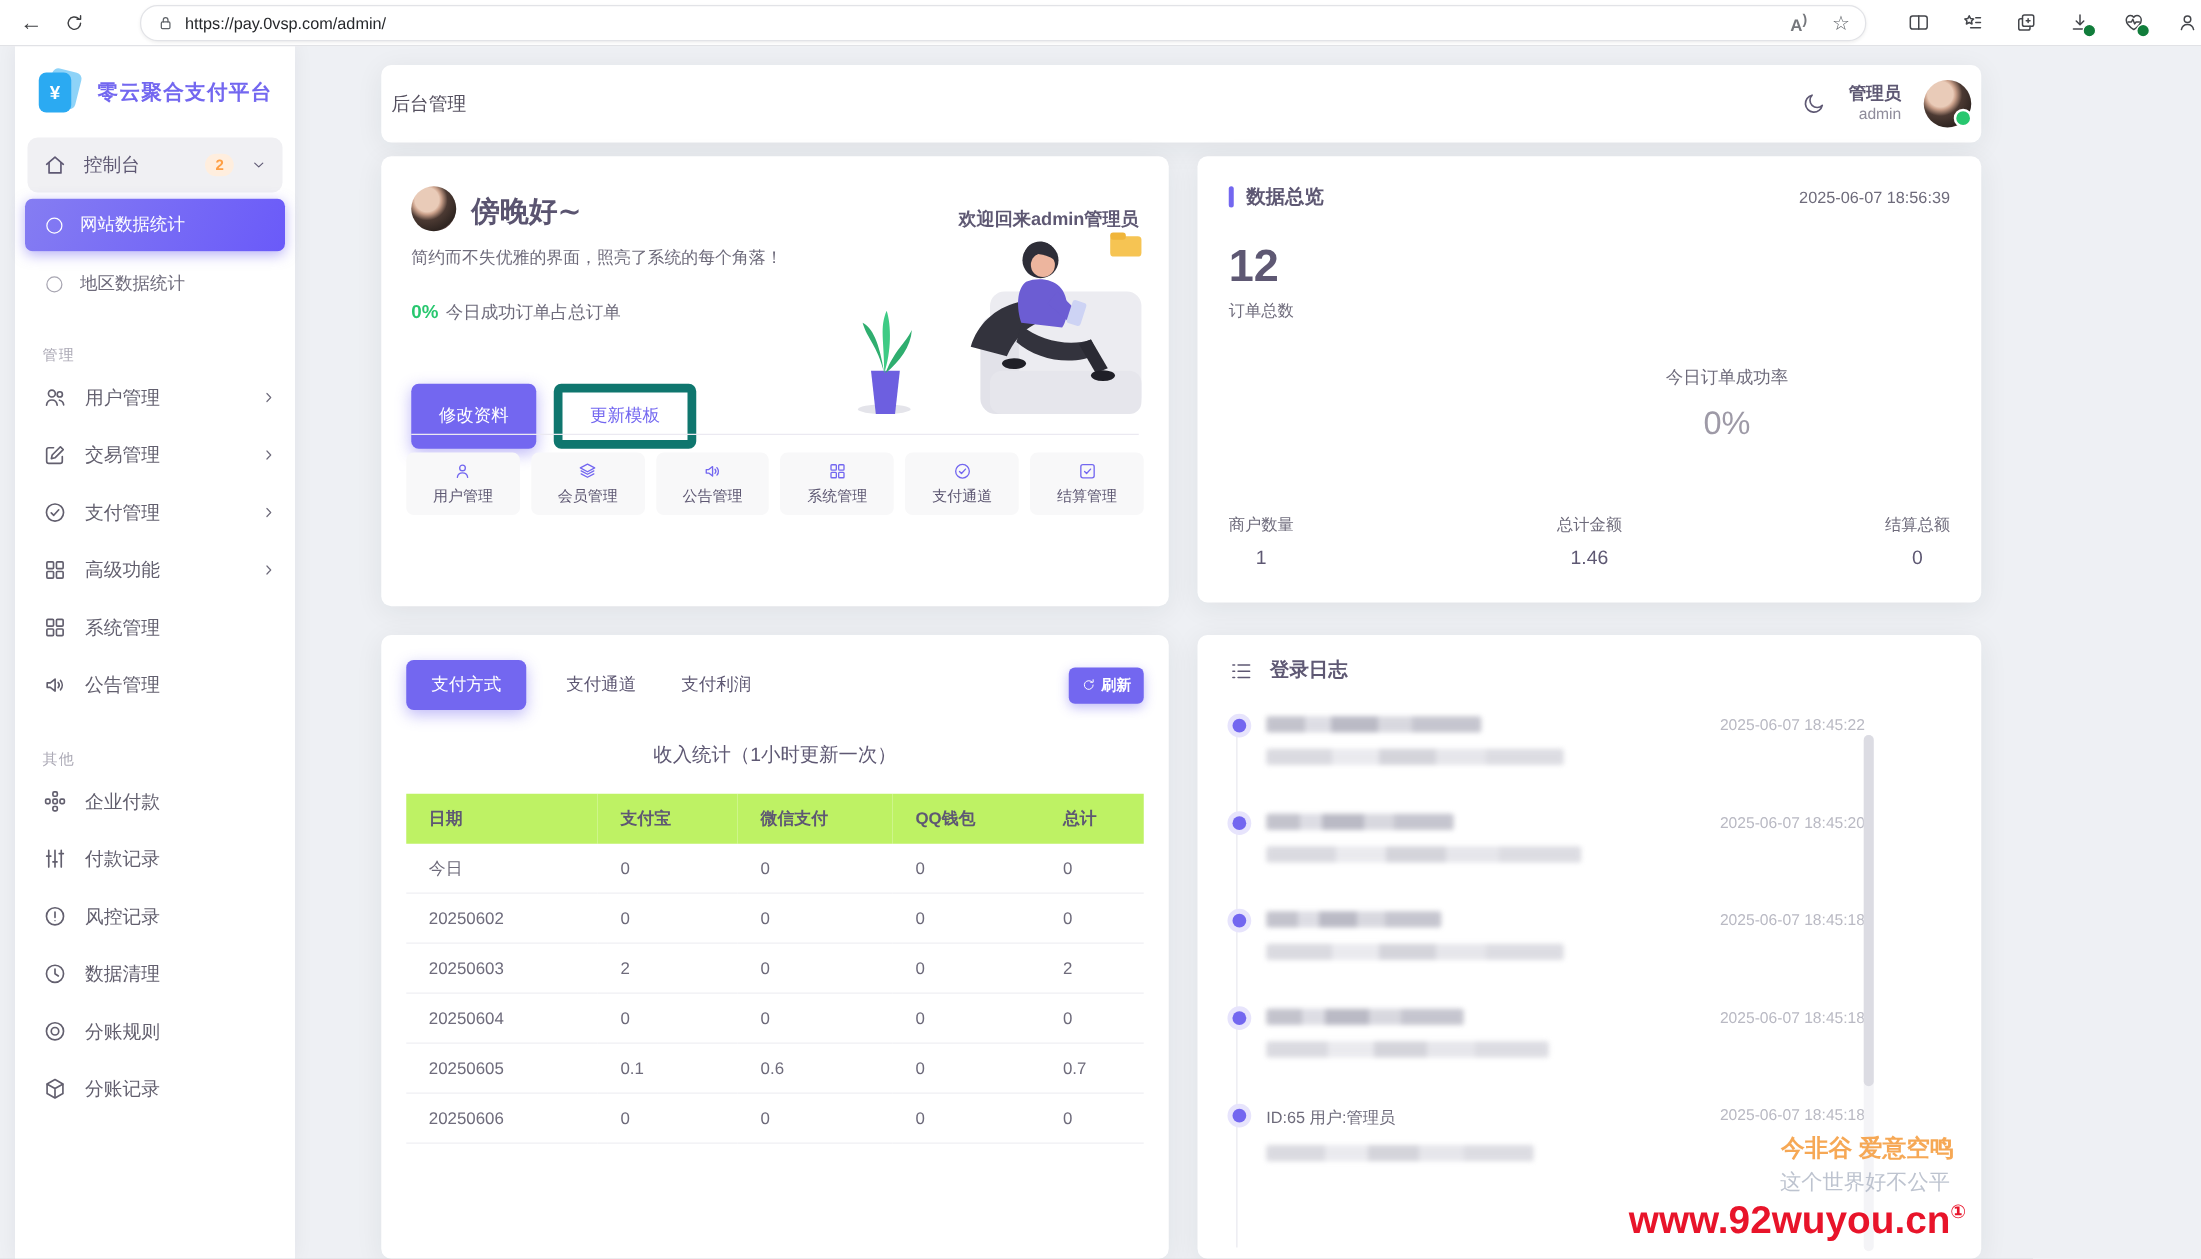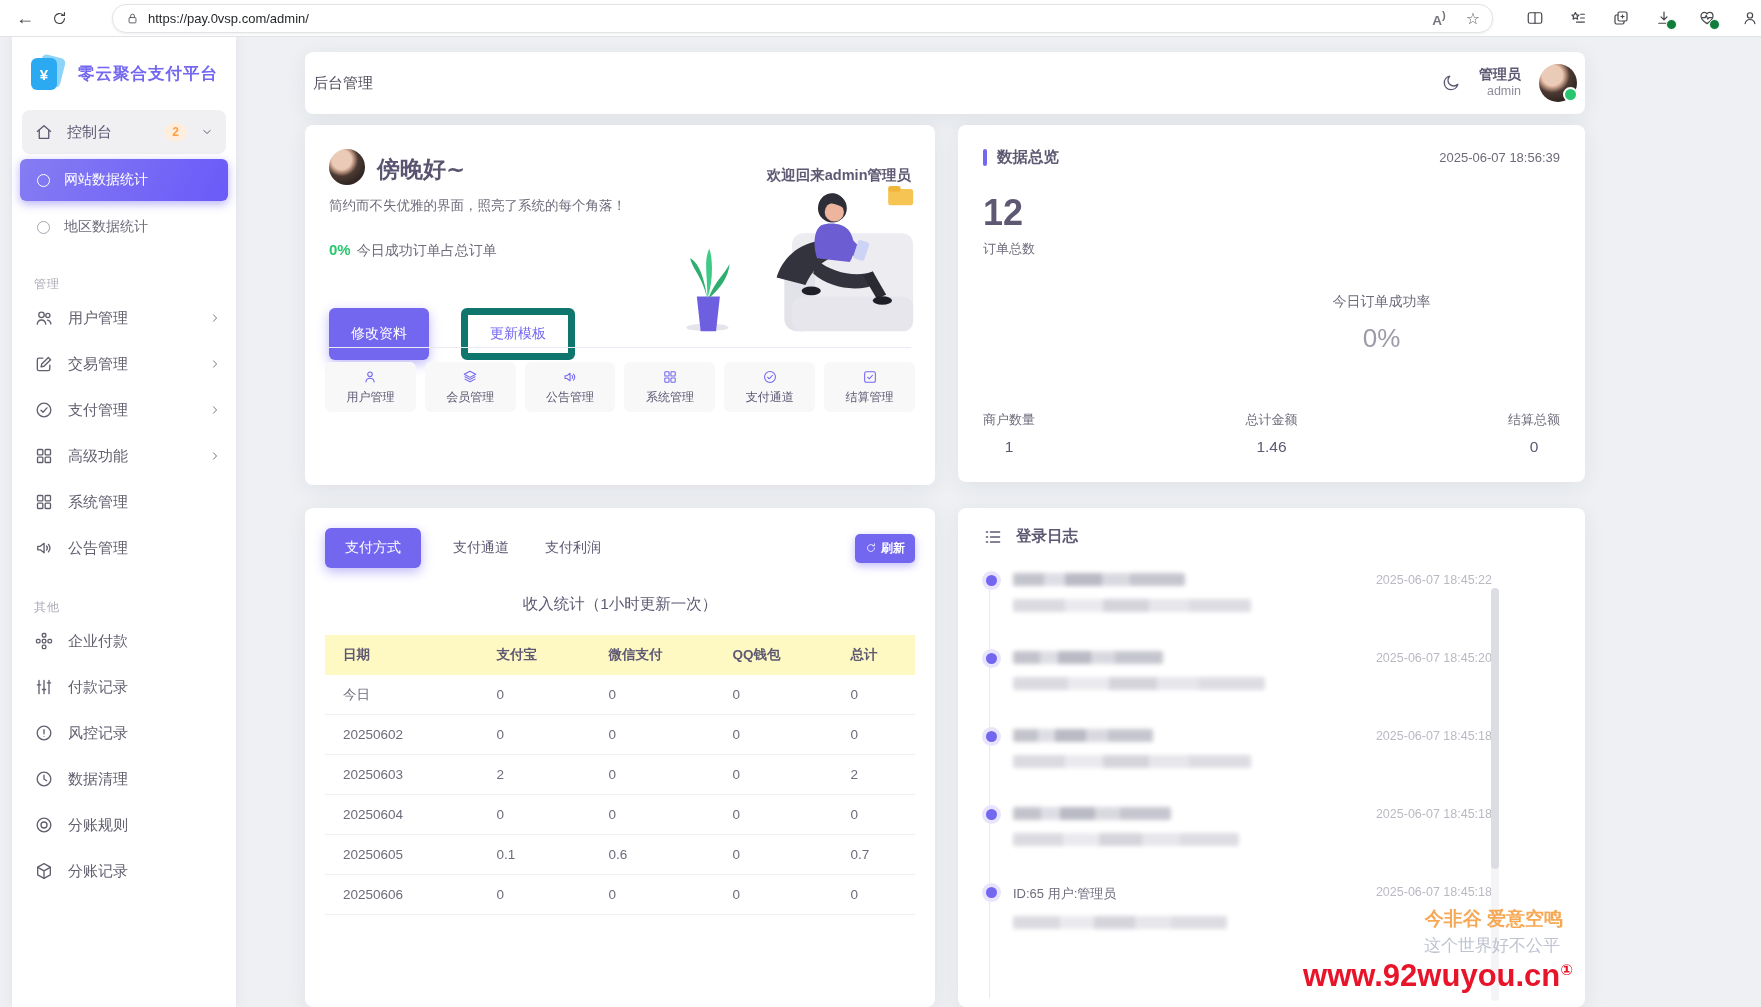--- a/index.html
+++ b/index.html
@@ -61,21 +61,21 @@
 
   
   .welcome-card{left:305px;top:125px;width:630px;height:360px;padding:24px;box-sizing:border-box;}
   .greet-row{display:flex;align-items:flex-end;gap:12px;}
   .avatar.small{width:36px;height:36px}
   .greet{font-family:"DejaVu Serif","Liberation Serif",serif;font-size:23px;font-weight:bold;color:#5a5470;}
   .wb{margin-left:auto;font-size:14.5px;font-weight:bold;color:#5e5873;}
   .subtitle{margin-top:12px;font-size:13.5px;color:#6e6b7b;}
   .statline{margin-top:26px;font-size:14px;color:#6e6b7b;}
   .statline .pct{color:#28c76f;font-weight:bold;font-size:15px;margin-right:6px;}
-  .btn-row{margin-top:48px;display:flex;gap:32px;}
+  .btn-row{margin-top:48px;display:flex;gap:14px;}
   .btn-primary{background:#7367f0;color:#fff;font-size:14px;border:none;border-radius:6px;padding:11px 22px;
                box-shadow:0 4px 12px rgba(115,103,240,.45);}
   .btn-outline{background:#fff;color:#7367f0;font-size:14px;border:7px solid #0f766e;border-radius:6px;padding:10px 22px;}
   .divider{position:absolute;left:24px;right:24px;top:222px;height:1px;background:#ebe9f1;}
   .shortcuts{position:absolute;left:20px;right:20px;top:237px;display:flex;gap:9px;}
   .scard{flex:1;height:50px;background:#f8f8f9;border-radius:6px;display:flex;flex-direction:column;
          align-items:center;justify-content:center;gap:4px;}
   .scard .sic{width:16px;height:16px;color:#7367f0}
   .scard .slabel{font-size:12px;color:#5e5873}
   .illus{position:absolute;right:18px;top:58px;}
@@ -100,21 +100,21 @@
   .income-card{left:305px;top:508px;width:630px;height:499px;padding:20px;box-sizing:border-box;}
   .tabs{display:flex;align-items:center;gap:28px;}
   .tab{font-size:14px;color:#5e5873;padding:10px 4px;}
   .tab.active{background:#7367f0;color:#fff;border-radius:6px;padding:11px 20px;
               box-shadow:0 4px 12px rgba(115,103,240,.45);}
   .refresh-btn{margin-left:auto;background:#7367f0;color:#fff;font-size:12px;font-weight:bold;border:none;border-radius:5px;
                padding:6px 10px;display:flex;align-items:center;gap:4px;box-shadow:0 3px 9px rgba(115,103,240,.45);}
   .refresh-btn .ric{width:12px;height:12px}
   .tbl-title{margin-top:26px;text-align:center;font-size:15.5px;color:#5e5873;}
   table.inc{width:100%;margin-top:20px;border-collapse:collapse;}
-  table.inc th{background:#fef9c3;height:38px;text-align:left;padding-left:18px;font-size:13.5px;color:#5e5873;font-weight:bold;}
+  table.inc th{background:#bef264;height:38px;text-align:left;padding-left:18px;font-size:13.5px;color:#5e5873;font-weight:bold;}
   table.inc td{height:37px;padding-left:18px;font-size:13.5px;color:#6e6b7b;border-bottom:1px solid #f0eff4;}
 
   
   .log-card{left:958px;top:508px;width:627px;height:499px;padding:18px 25px;box-sizing:border-box;}
   .log-title-row{display:flex;align-items:center;gap:13px;}
   .log-title-row .lic{width:20px;height:20px;color:#5e5873}
   .log-title{font-size:15.5px;font-weight:bold;color:#5e5873;}
   .timeline{position:relative;margin-top:26px;padding-left:2px;}
   .tl-line{position:absolute;left:6px;top:12px;bottom:-60px;width:1px;background:#e9e9f0;}
   .entry{position:relative;padding-left:28px;margin-bottom:25px;min-height:53px;}

